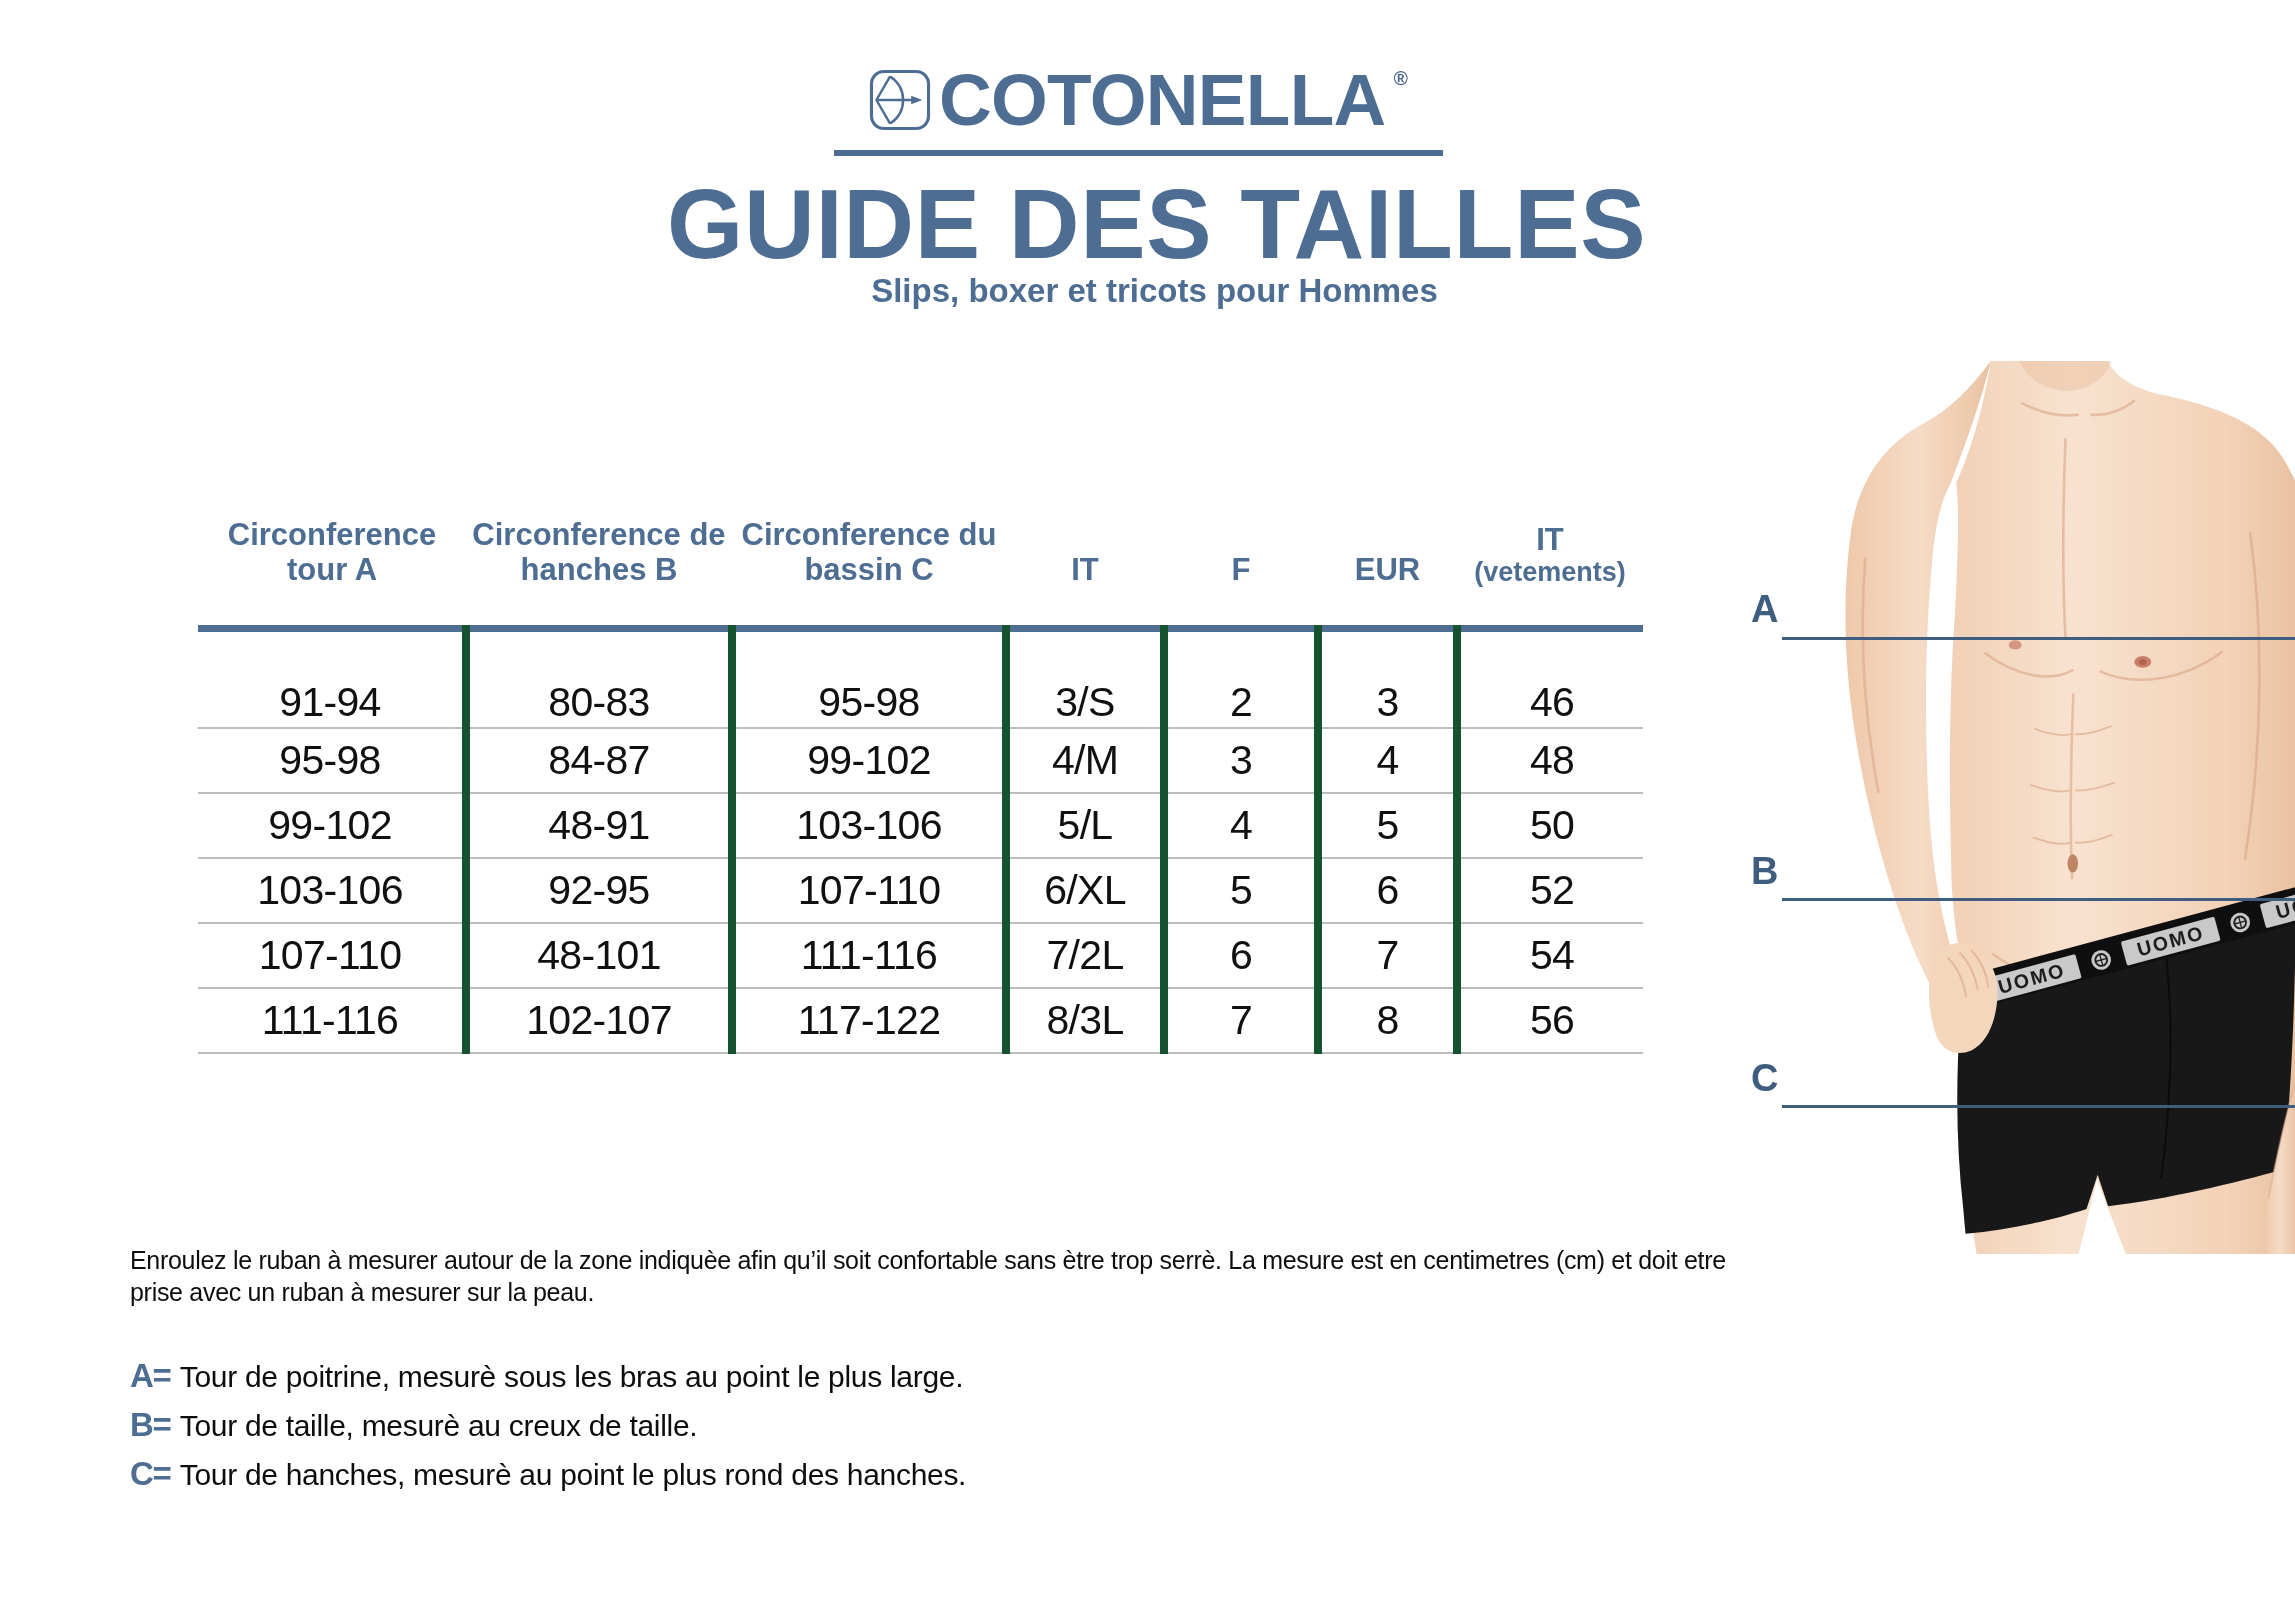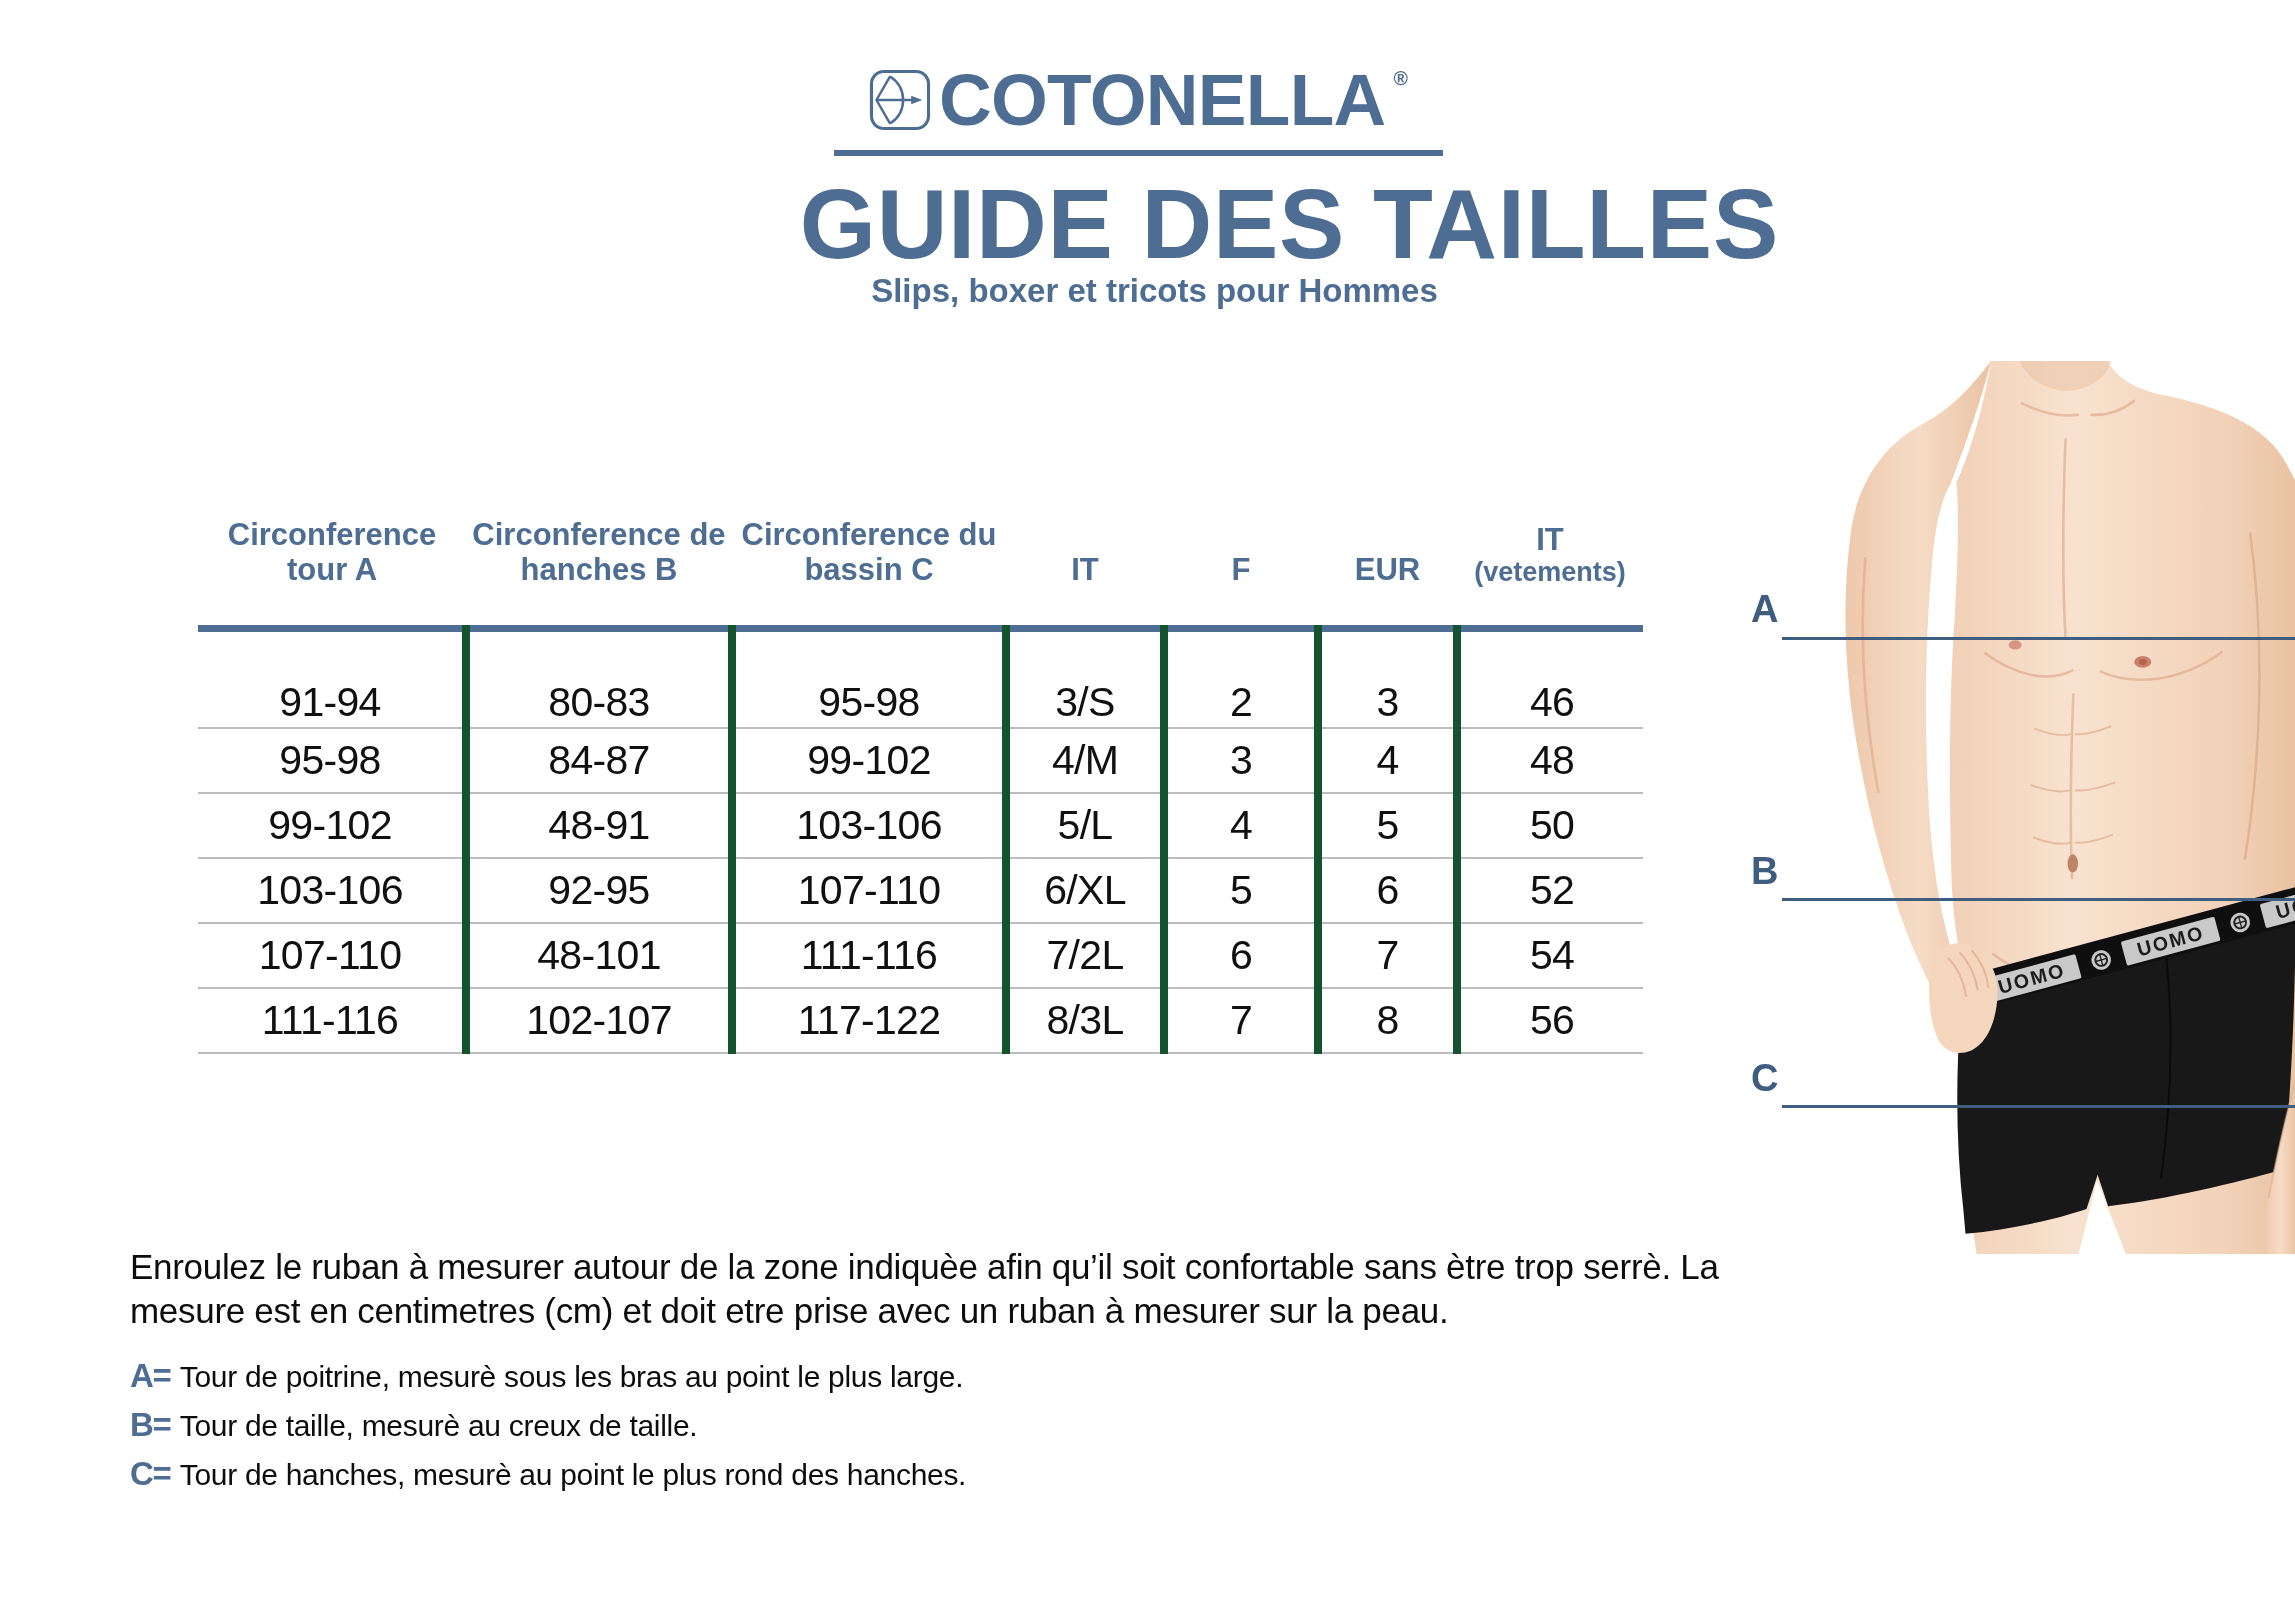--- a/index.html
+++ b/index.html
@@ -16,21 +16,21 @@
     font-family:"Liberation Sans", sans-serif;overflow:hidden;
   }
   
   .logo-block{position:absolute;left:834px;top:63px;width:609px;}
   .logo-row{display:flex;align-items:center;justify-content:center;gap:8px;}
   .brand-text{font-size:73px;font-weight:bold;color:var(--accent);letter-spacing:-0.7px;line-height:1;}
   .reg-mark{font-size:19.6px;font-weight:bold;color:var(--accent);align-self:flex-start;margin-top:3.9px;}
   .logo-rule{margin-top:14.4px;height:5.9px;background:var(--accent);width:609px;}
   
   .page-title{
-    position:absolute;left:667px;top:175px;width:1112px;text-align:right;
+    position:absolute;left:667px;top:175px;width:1112px;text-align:left;
     font-size:98px;font-weight:bold;color:var(--accent);letter-spacing:0.7px;line-height:1;white-space:nowrap;
   }
   .page-subtitle{
     position:absolute;left:667px;top:274px;width:975px;text-align:center;
     font-size:33px;font-weight:bold;color:var(--accent);line-height:1;
   }
   
   table.size-table{
     position:absolute;left:198px;top:484px;width:1445px;
     border-collapse:collapse;table-layout:fixed;
@@ -45,21 +45,21 @@
     text-align:center;vertical-align:middle;
     font-size:41px;letter-spacing:-0.7px;color:var(--data-text);
     border-bottom:2.6px solid var(--table-line-gray);
   }
   .size-table td + td{border-left:8px solid #14532d;}
   .size-table tbody tr{height:65px;}
   .size-table tbody tr:first-child td{padding-top:47px;}
   
   .note-paragraph{
     position:absolute;left:130px;top:1245px;width:1649px;
-    font-size:35px;line-height:1.27;color:#0d0d0d;letter-spacing:-0.3px;
+    font-size:25px;line-height:1.27;color:#0d0d0d;letter-spacing:-0.3px;
   }
   .definitions{position:absolute;left:130px;top:1357px;}
   .def-item{font-size:30px;color:#0d0d0d;margin-bottom:11px;letter-spacing:-0.3px;}
   .def-prefix{color:var(--accent);font-weight:bold;font-size:33px;letter-spacing:-1.3px;margin-right:9.2px;}
   
   .torso-svg{position:absolute;left:1826px;top:361px;width:470px;height:929px;}
   .m-label{position:absolute;left:1751px;font-size:38px;font-weight:bold;color:var(--measure-line);line-height:1;}
   .m-line{position:absolute;left:1782px;width:513px;height:3.3px;background:var(--measure-line);}
   #label-a{top:590px;} #line-a{top:637px;}
   #label-b{top:852px;} #line-b{top:898px;}

